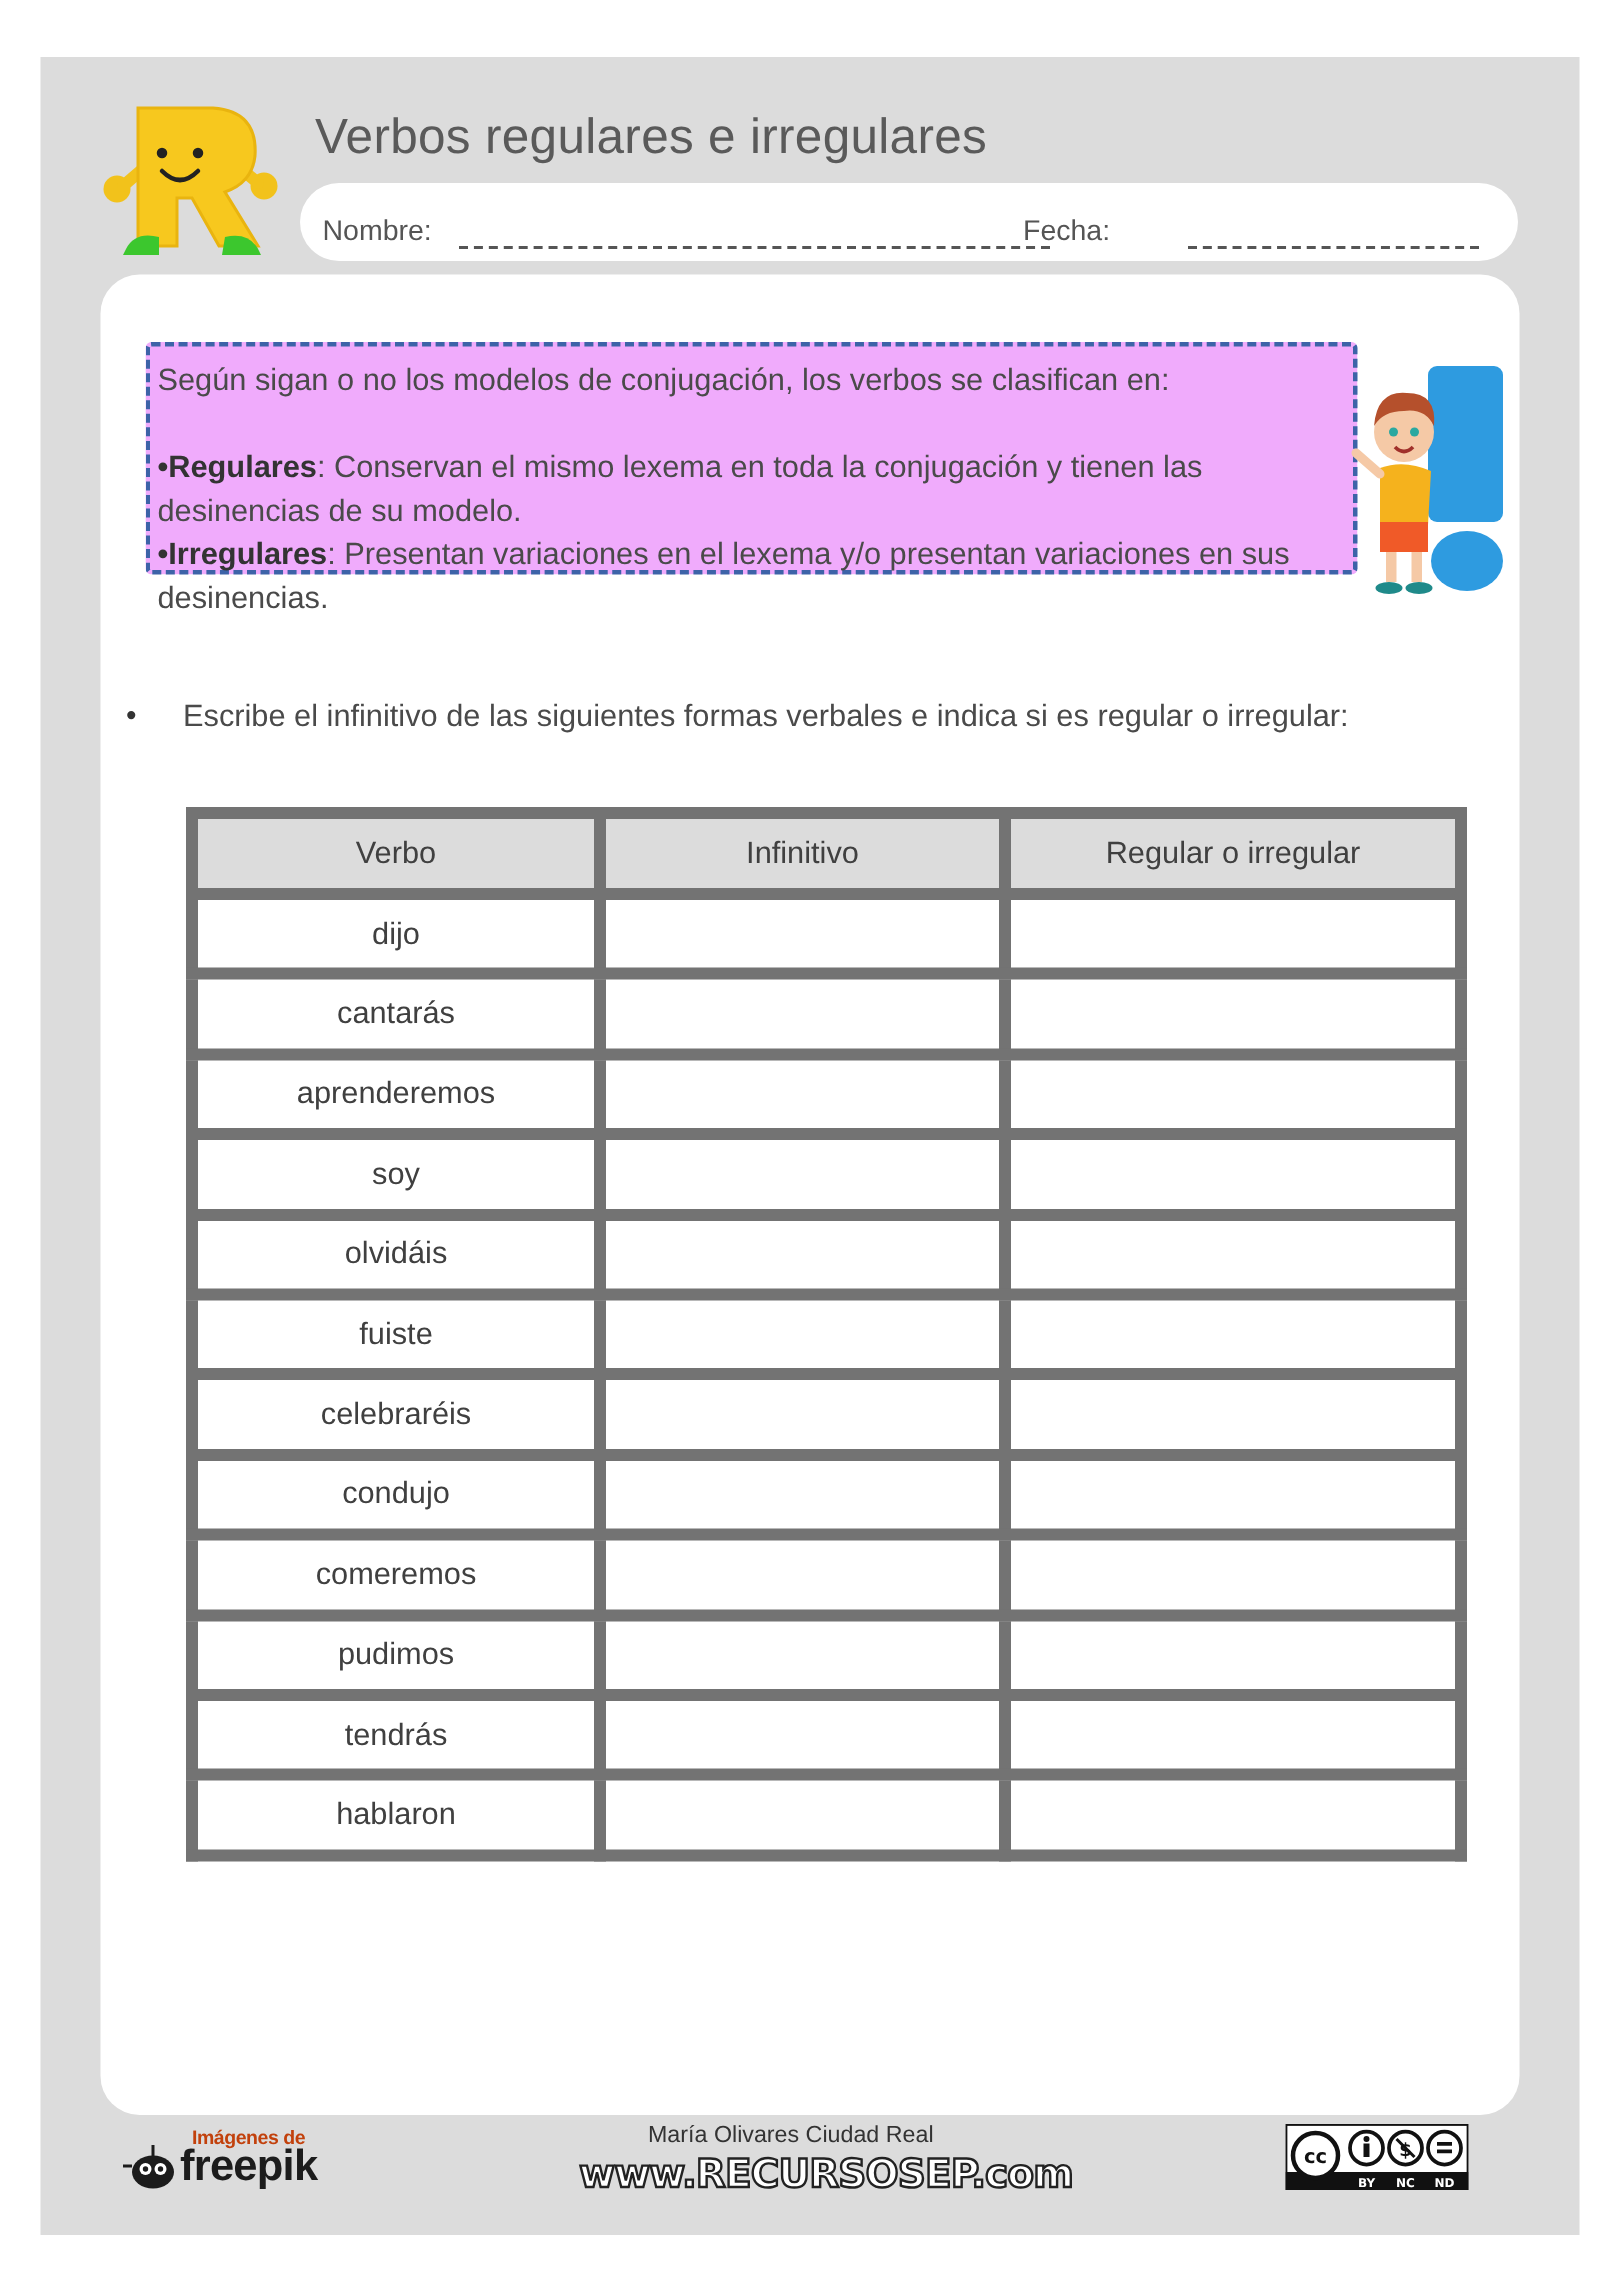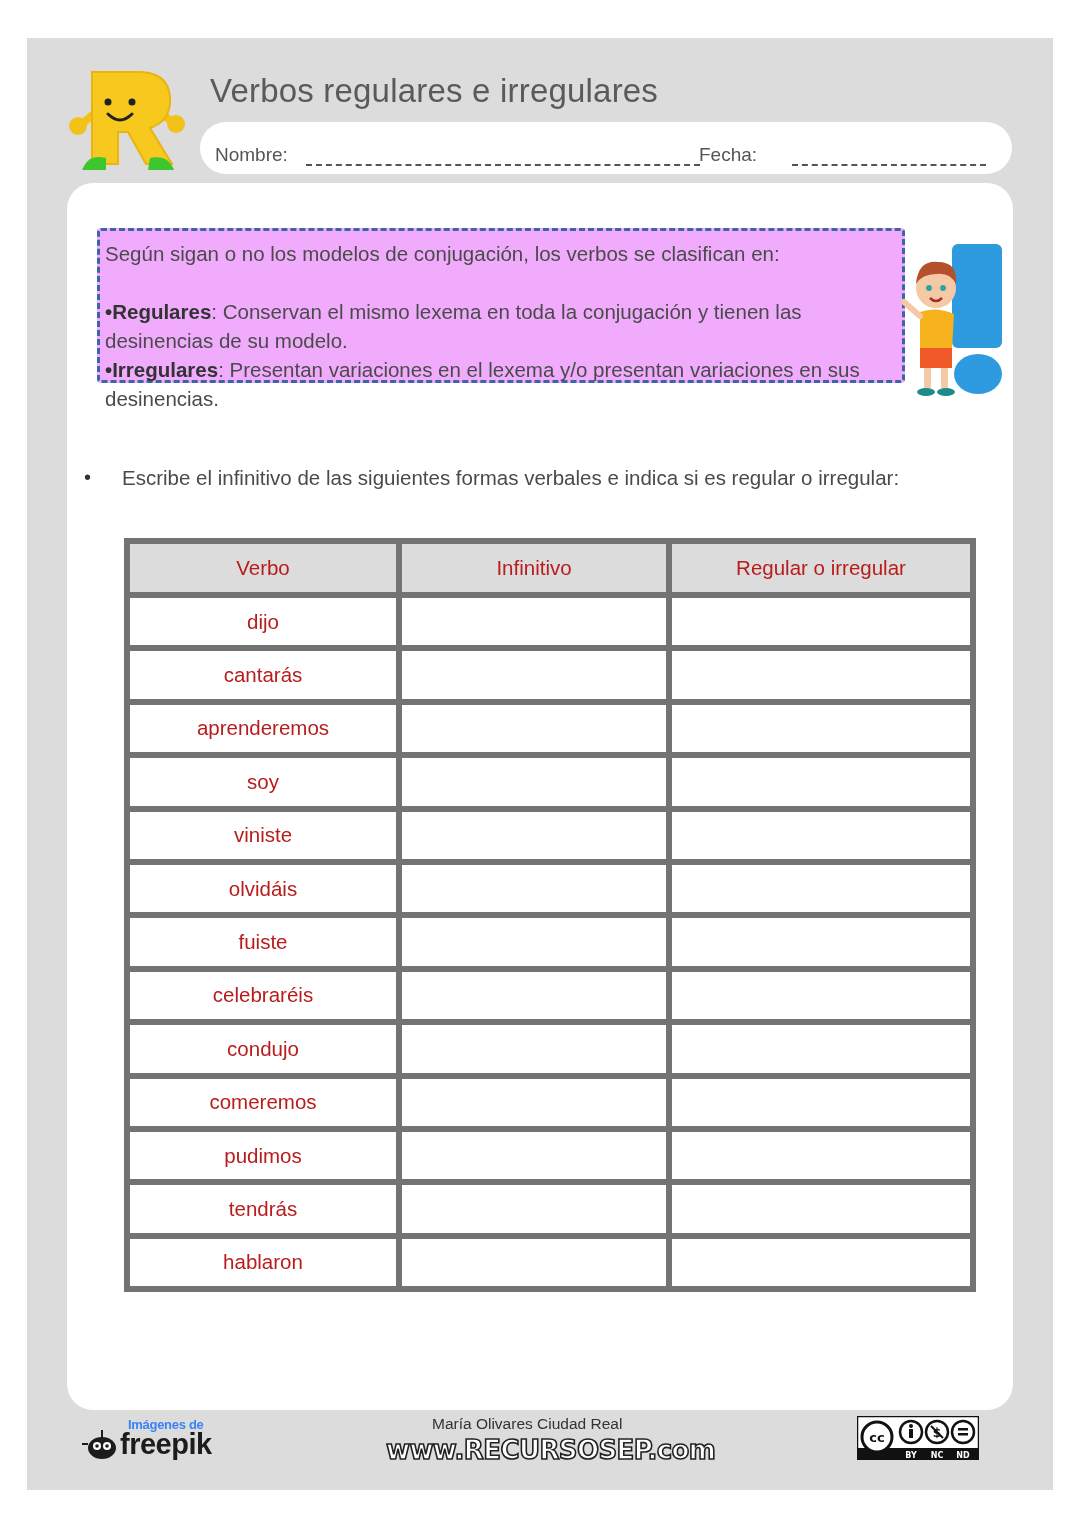--- a/index.html
+++ b/index.html
@@ -24,25 +24,25 @@
   .info-box .intro { display: block; margin-bottom: 29px; }
   .info-box b { color: #333; }
   .kid { position: absolute; left: 898px; top: 238px; width: 108px; height: 166px; }
 
   
   .instr-bullet { position: absolute; left: 84px; top: 466px; font-size: 20px; color: #333; }
   .instr { position: absolute; left: 122px; top: 466px; font-size: 20.5px; color: #4a4a4a; white-space: nowrap; }
 
   
   .verb-table { position: absolute; left: 124px; top: 538px; width: 846px; border-collapse: collapse; table-layout: fixed; }
-  .verb-table th, .verb-table td { border: 6px solid #737373; text-align: center; font-weight: normal; font-size: 20.5px; color: #b91c1c; }
+  .verb-table th, .verb-table td { border: 8px solid #737373; text-align: center; font-weight: normal; font-size: 20.5px; color: #404040; }
   .verb-table th { background: #dcdcdc; height: 54px; }
   .verb-table td { height: 53.4px; background: #fff; }
   .col1 { width: 272px; } .col2 { width: 270px; } .col3 { width: 304px; }
-  .freepik-small { position: absolute; left: 128px; top: 1417px; font-size: 13px; color: #3b82f6; font-weight: bold; letter-spacing: -0.3px; white-space: nowrap; }
+  .freepik-small { position: absolute; left: 128px; top: 1417px; font-size: 13px; color: #c2410c; font-weight: bold; letter-spacing: -0.3px; white-space: nowrap; }
   .freepik-word { position: absolute; left: 120px; top: 1428px; font-size: 29px; font-weight: bold; color: #1c1c1c; letter-spacing: -0.5px; }
   .freepik-icon { position: absolute; left: 82px; top: 1430px; width: 36px; height: 30px; }
   .author { position: absolute; left: 0; width: 1080px; top: 1415px; text-align: center; font-size: 15.5px; color: #333; padding-left: 0; }
   .author span { position: absolute; left: 432px; white-space: nowrap; }
   .site { position: absolute; left: 386px; top: 1435px; font-size: 26px; font-weight: bold; color: #fff; white-space: nowrap;
           -webkit-text-stroke: 1.6px #222; letter-spacing: -0.6px; font-family: "DejaVu Sans", sans-serif; }
   .cc { position: absolute; left: 857px; top: 1416px; width: 122px; height: 44px; }
 </style>
 </head>
 <body>
@@ -58,21 +58,21 @@
   <circle cx="44" cy="36" r="3.5" fill="#222"></circle>
   <circle cx="68" cy="36" r="3.5" fill="#222"></circle>
   <path d="M44 48 Q56 60 68 48" stroke="#222" stroke-width="3" fill="none" stroke-linecap="round"></path>
   <path d="M20 100 Q26 88 42 92 L42 104 L18 104 Z" fill="#3cc72e"></path>
   <path d="M86 92 Q104 88 110 104 L84 104 Z" fill="#3cc72e"></path>
 </svg>
 <div class="title">Verbos regulares e irregulares</div>
 <div class="name-bar"></div>
 <div class="field-label" style="left:215px;">Nombre:</div>
 <div class="field-line" style="left:306px; width:394px;"></div>
-<div class="field-label" style="left:699px;">Fecha:</div>
+<div class="field-label" style="left:682px;">Fecha:</div>
 <div class="field-line" style="left:792px; width:194px;"></div>
 
 <div class="card"></div>
 
 <div class="info-box">
   <span class="intro">Según sigan o no los modelos de conjugación, los verbos se clasifican en:</span>
   <div><b>•Regulares</b><span>: Conservan el mismo lexema en toda la conjugación y tienen las desinencias de su modelo.</span></div>
   <div><b>•Irregulares</b><span>: Presentan variaciones en el lexema y/o presentan variaciones en sus desinencias.</span></div>
 </div>
 
@@ -120,25 +120,20 @@
         <td></td>
         <td></td>
       </tr>
     <tr>
         <td>aprenderemos</td>
         <td></td>
         <td></td>
       </tr>
     <tr>
         <td>soy</td>
-        <td></td>
-        <td></td>
-      </tr>
-    <tr>
-        <td>viniste</td>
         <td></td>
         <td></td>
       </tr>
     <tr>
         <td>olvidáis</td>
         <td></td>
         <td></td>
       </tr>
     <tr>
         <td>fuiste</td>

